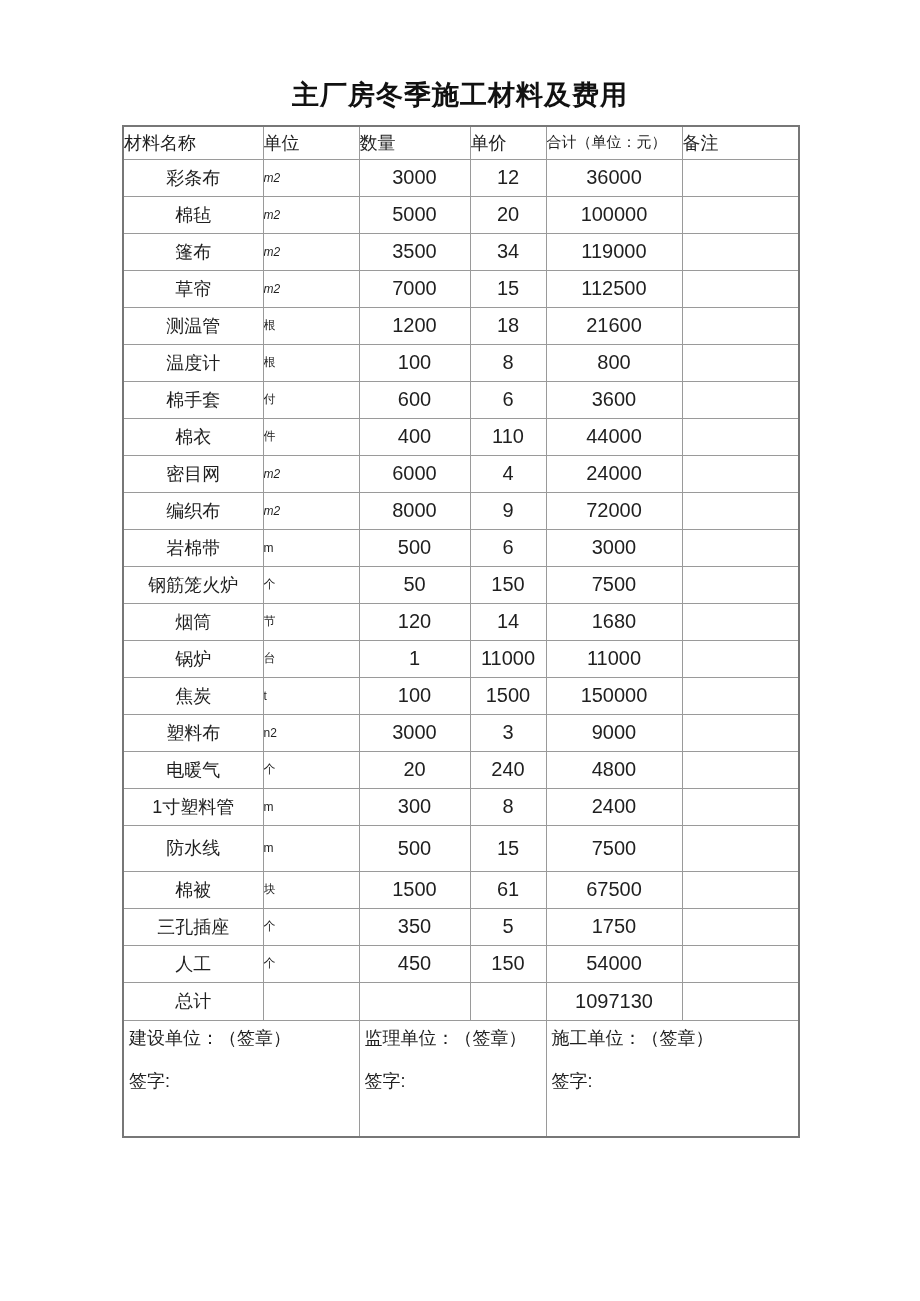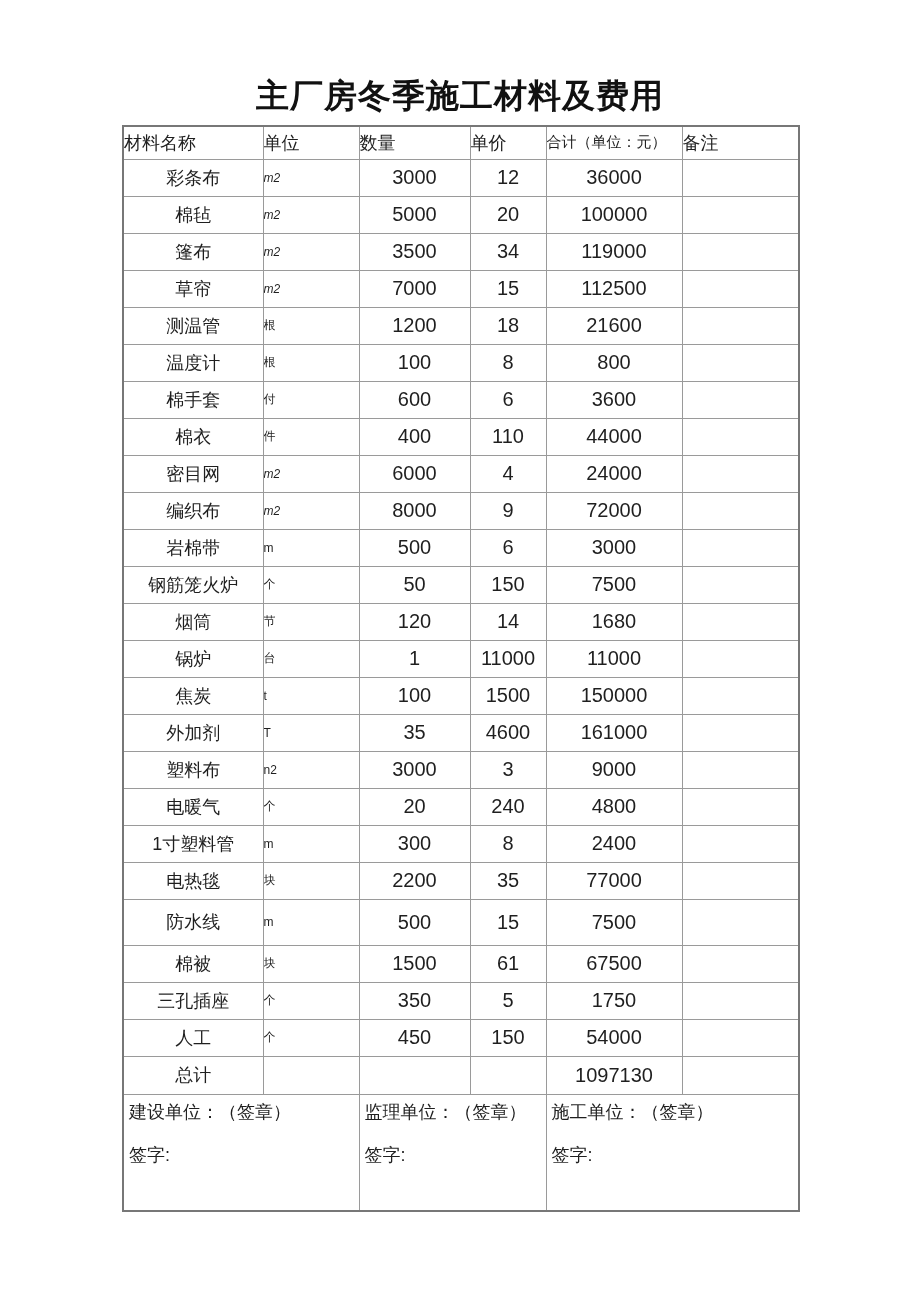--- a/index.html
+++ b/index.html
@@ -20,21 +20,21 @@
   }
   .content {
     margin-left: 122px;
     width: 676px;
     padding-top: 80px;
   }
   .doc-title {
     margin: 0 0 14px 0;
     width: 676px;
     text-align: center;
-    font-size: 33px;
+    font-size: 27px;
     line-height: 31px;
     font-weight: bold;
     letter-spacing: 1px;
     color: #111;
   }
   table.materials {
     border-collapse: collapse;
     table-layout: fixed;
     width: 676px;
     border: 2px solid #777777;
@@ -233,28 +233,20 @@
           </tr>
           <tr>
             <td class="c-name">焦炭</td>
             <td class="c-unit">t</td>
             <td class="num">100</td>
             <td class="num">1500</td>
             <td class="num">150000</td>
             <td></td>
           </tr>
           <tr>
-            <td class="c-name">外加剂</td>
-            <td class="c-unit">T</td>
-            <td class="num">35</td>
-            <td class="num">4600</td>
-            <td class="num">161000</td>
-            <td></td>
-          </tr>
-          <tr>
             <td class="c-name">塑料布</td>
             <td class="c-unit">n2</td>
             <td class="num">3000</td>
             <td class="num">3</td>
             <td class="num">9000</td>
             <td></td>
           </tr>
           <tr>
             <td class="c-name">电暖气</td>
             <td class="c-unit">个</td>
@@ -262,28 +254,20 @@
             <td class="num">240</td>
             <td class="num">4800</td>
             <td></td>
           </tr>
           <tr>
             <td class="c-name">1寸塑料管</td>
             <td class="c-unit">m</td>
             <td class="num">300</td>
             <td class="num">8</td>
             <td class="num">2400</td>
-            <td></td>
-          </tr>
-          <tr>
-            <td class="c-name">电热毯</td>
-            <td class="c-unit">块</td>
-            <td class="num">2200</td>
-            <td class="num">35</td>
-            <td class="num">77000</td>
             <td></td>
           </tr>
           <tr class="tall">
             <td class="c-name">防水线</td>
             <td class="c-unit">m</td>
             <td class="num">500</td>
             <td class="num">15</td>
             <td class="num">7500</td>
             <td></td>
           </tr>

